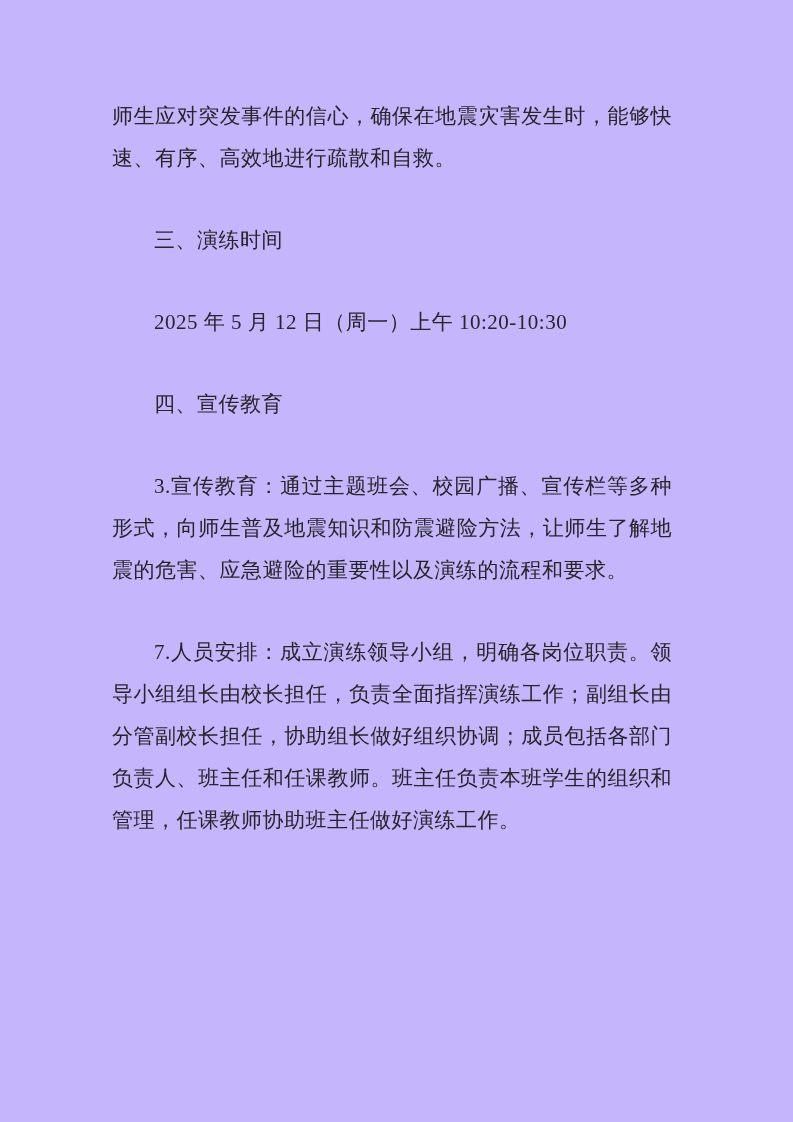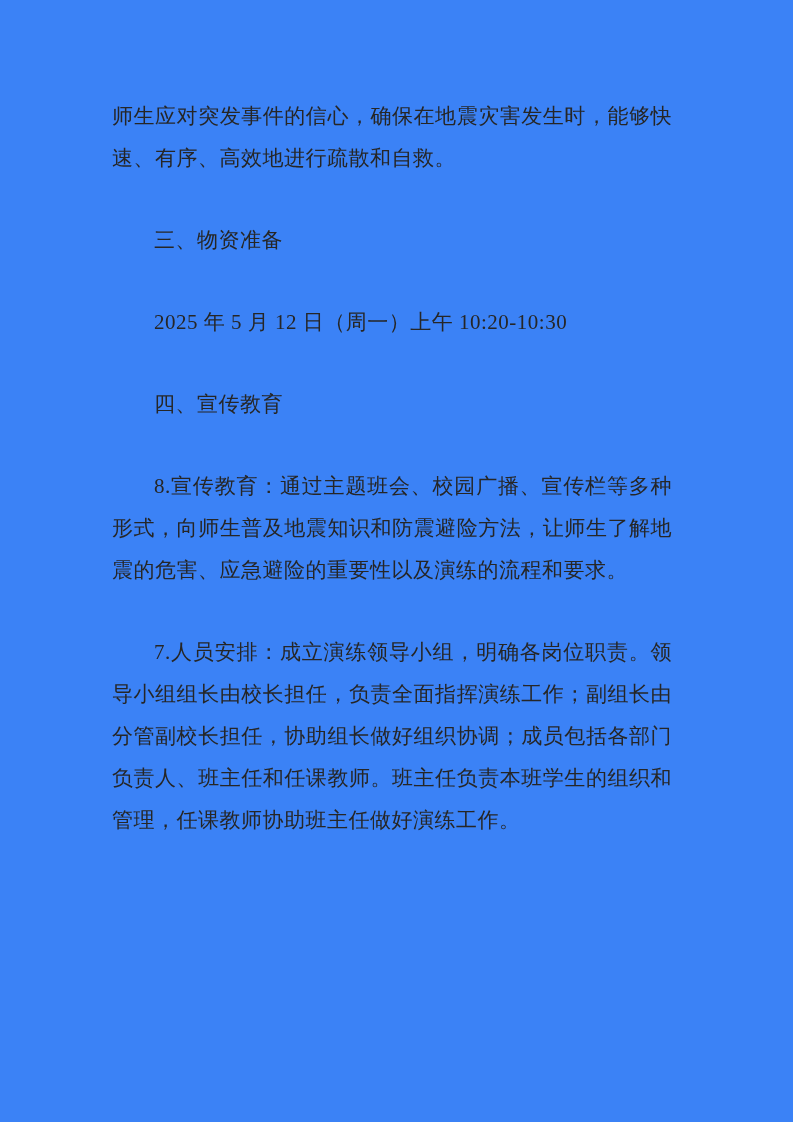--- a/index.html
+++ b/index.html
@@ -5,21 +5,21 @@
   html, body {
     margin: 0;
     padding: 0;
     background: #ffffff;
   }
   .page {
     position: relative;
     box-sizing: border-box;
     width: 793px;
     height: 1122px;
-    background: #3b82f6;
+    background: #c4b5fd;
     padding: 95px 121px 40px 112px;
     font-family: "Liberation Serif", "DejaVu Serif", serif;
     font-size: 21px;
     line-height: 42px;
     color: #262626;
     overflow: hidden;
   }
   .para {
     margin: 0 0 40px 0;
     text-align: justify;
@@ -32,23 +32,23 @@
   .para.no-indent {
     text-indent: 0;
   }
 </style>
 </head>
 <body>
 
 <div class="page">
   <p class="para no-indent">师生应对突发事件的信心，确保在地震灾害发生时，能够快速、有序、高效地进行疏散和自救。</p>
 
-  <p class="para indent">三、物资准备</p>
+  <p class="para indent">三、演练时间</p>
 
   <p class="para indent">2025 年 5 月 12 日（周一）上午 10:20-10:30</p>
 
   <p class="para indent">四、宣传教育</p>
 
-  <p class="para indent">8.宣传教育：通过主题班会、校园广播、宣传栏等多种形式，向师生普及地震知识和防震避险方法，让师生了解地震的危害、应急避险的重要性以及演练的流程和要求。</p>
+  <p class="para indent">3.宣传教育：通过主题班会、校园广播、宣传栏等多种形式，向师生普及地震知识和防震避险方法，让师生了解地震的危害、应急避险的重要性以及演练的流程和要求。</p>
 
   <p class="para indent">7.人员安排：成立演练领导小组，明确各岗位职责。领导小组组长由校长担任，负责全面指挥演练工作；副组长由分管副校长担任，协助组长做好组织协调；成员包括各部门负责人、班主任和任课教师。班主任负责本班学生的组织和管理，任课教师协助班主任做好演练工作。</p>
 
 </div>
 
 </body></html>

